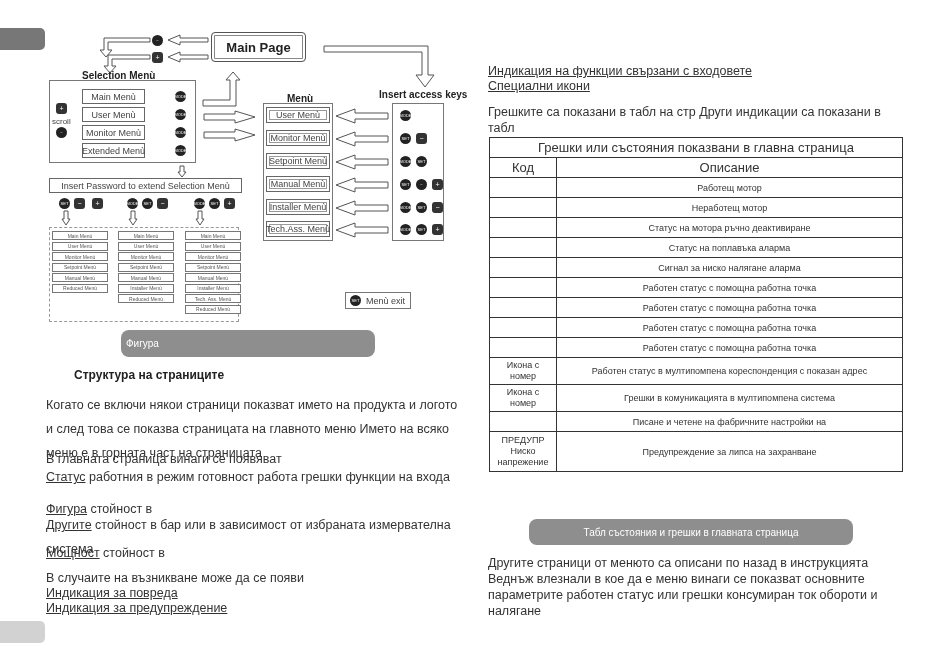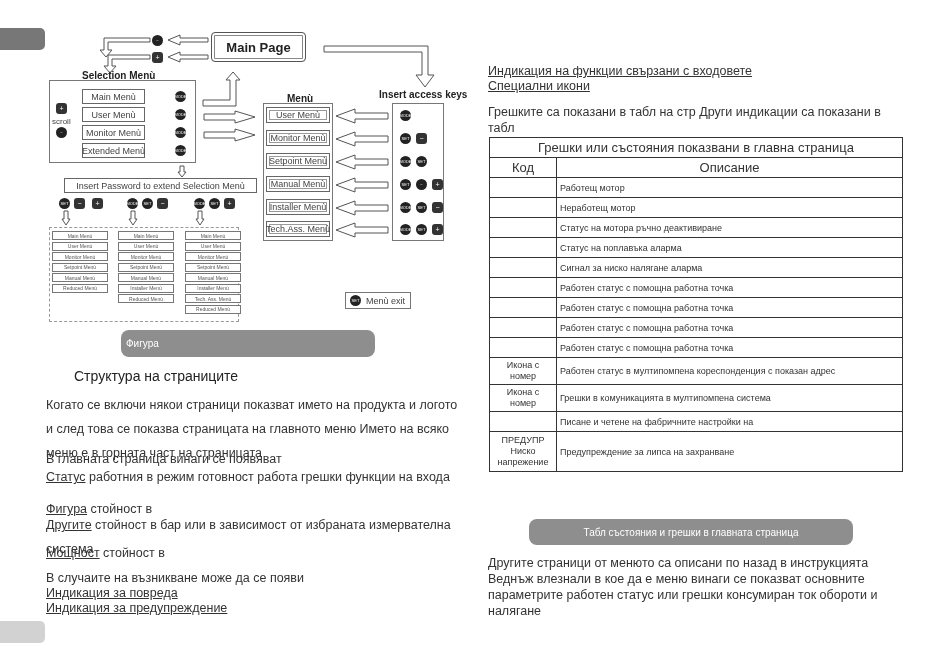--- a/index.html
+++ b/index.html
@@ -18,31 +18,31 @@
   .btn { position: absolute; width: 11px; height: 11px; border-radius: 50%; background: #222; color: #fff; font-size: 4px; display:flex; align-items:center; justify-content:center; }
   .sq { position: absolute; width: 11px; height: 11px; border-radius: 3px; background: #333; color:#fff; font-size:7px; display:flex; align-items:center; justify-content:center; }
   .mini { position: absolute; width: 56px; height: 9px; border: 1px solid #777; font-size: 5px; color: #555; display:flex; align-items:center; justify-content:center; background:#fff; }
   .dashbox { position: absolute; left: 49px; top: 227px; width: 190px; height: 95px; border: 1px dashed #999; }
   .menu-exit { position: absolute; left: 345px; top: 292px; width: 66px; height: 17px; border: 1px solid #777; font-size: 9px; color:#444; display:flex; align-items:center; gap:5px; padding-left:4px; }
   .scroll-lbl { position:absolute; left:52px; top:117px; font-size:8px; color:#444; }
   svg.arrows { position: absolute; left: 0; top: 0; width: 480px; height: 330px; }
 
   .caption { position: absolute; left: 121px; top: 330px; width: 254px; height: 27px; background: #8e8e8e; border-radius: 8px;
              color: #fff; font-size: 10px; display:flex; align-items:center; padding-left: 5px; }
-  .heading { position: absolute; left: 74px; top: 368px; font-size: 14px; font-weight: normal; color: #222; }
+  .heading { position: absolute; left: 74px; top: 368px; font-size: 12px; font-weight: bold; color: #222; }
   .para { position: absolute; font-size: 12.5px; line-height: 24px; color: #333; }
   .u { text-decoration: underline; }
 
   
   .rp { position: absolute; left: 488px; font-size: 12.5px; line-height: 16px; color:#333; }
   table.err { position: absolute; left: 489px; top: 137px; width: 414px; border-collapse: collapse; font-size: 9px; color:#333; }
   table.err td, table.err th { border: 1px solid #333; padding: 0 3px; }
   table.err th { font-weight: normal; height: 20px; font-size: 13px; }
   table.err td.code { width: 67px; text-align: center; line-height: 11px; }
-  table.err td.desc { text-align: left; }
+  table.err td.desc { text-align: center; }
   .caption2 { position: absolute; left: 529px; top: 519px; width: 324px; height: 26px; background: #8e8e8e; border-radius: 8px;
               color:#fff; font-size:10px; display:flex; align-items:center; justify-content:center; }
 </style>
 </head>
 <body>
 
 <div class="tab-top"></div>
 <div class="tab-bottom"></div>
 
 <div>
@@ -94,21 +94,21 @@
 
   <div class="box" style="left:82px;top:89px;width:63px;height:15px;">Main Menù</div>
   <div class="box" style="left:82px;top:107px;width:63px;height:15px;">User Menù</div>
   <div class="box" style="left:82px;top:125px;width:63px;height:15px;">Monitor Menù</div>
   <div class="box" style="left:82px;top:143px;width:63px;height:15px;">Extended Menù</div>
   <div class="btn" style="left:175px;top:91px;">MODE</div>
   <div class="btn" style="left:175px;top:109px;">MODE</div>
   <div class="btn" style="left:175px;top:127px;">MODE</div>
   <div class="btn" style="left:175px;top:145px;">MODE</div>
 
-  <div class="box" style="left:64px;top:178px;width:193px;height:15px;">Insert Password to extend Selection Menù</div>
+  <div class="box" style="left:49px;top:178px;width:193px;height:15px;">Insert Password to extend Selection Menù</div>
 
   <div class="btn" style="left:59px;top:198px;">SET</div>
   <div class="sq" style="left:74px;top:198px;">−</div>
   <div class="sq" style="left:92px;top:198px;">+</div>
   <div class="btn" style="left:127px;top:198px;">MODE</div>
   <div class="btn" style="left:142px;top:198px;">SET</div>
   <div class="sq" style="left:157px;top:198px;">−</div>
   <div class="btn" style="left:194px;top:198px;">MODE</div>
   <div class="btn" style="left:209px;top:198px;">SET</div>
   <div class="sq" style="left:224px;top:198px;">+</div>

